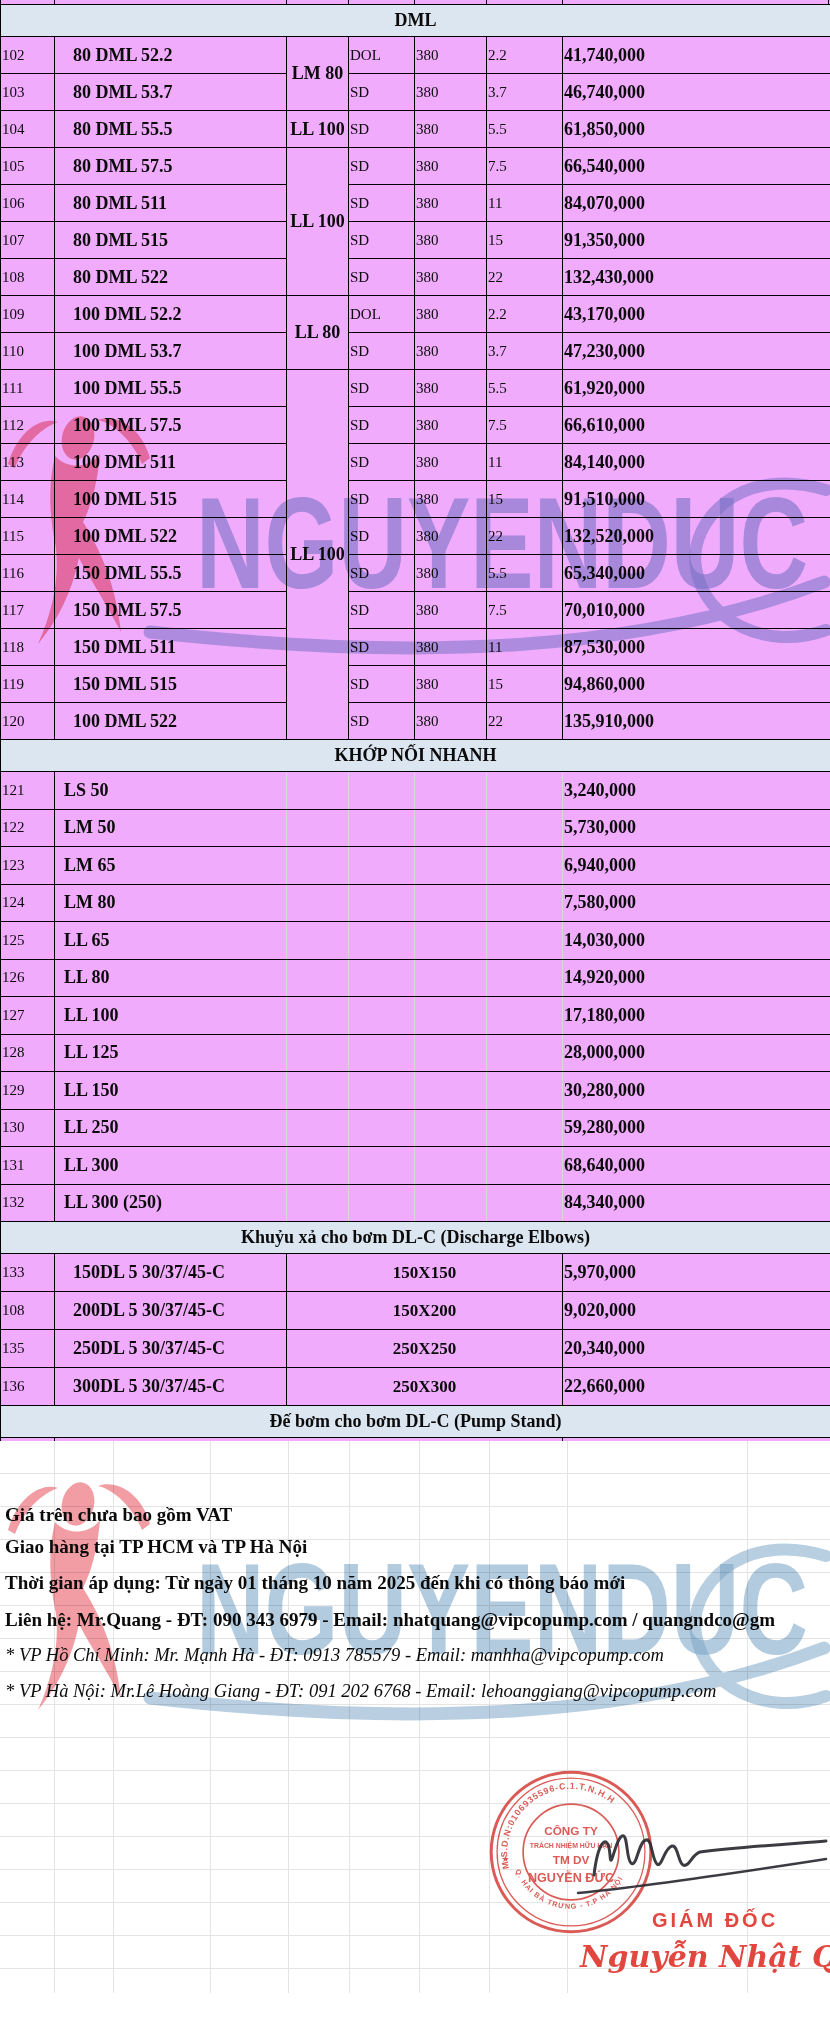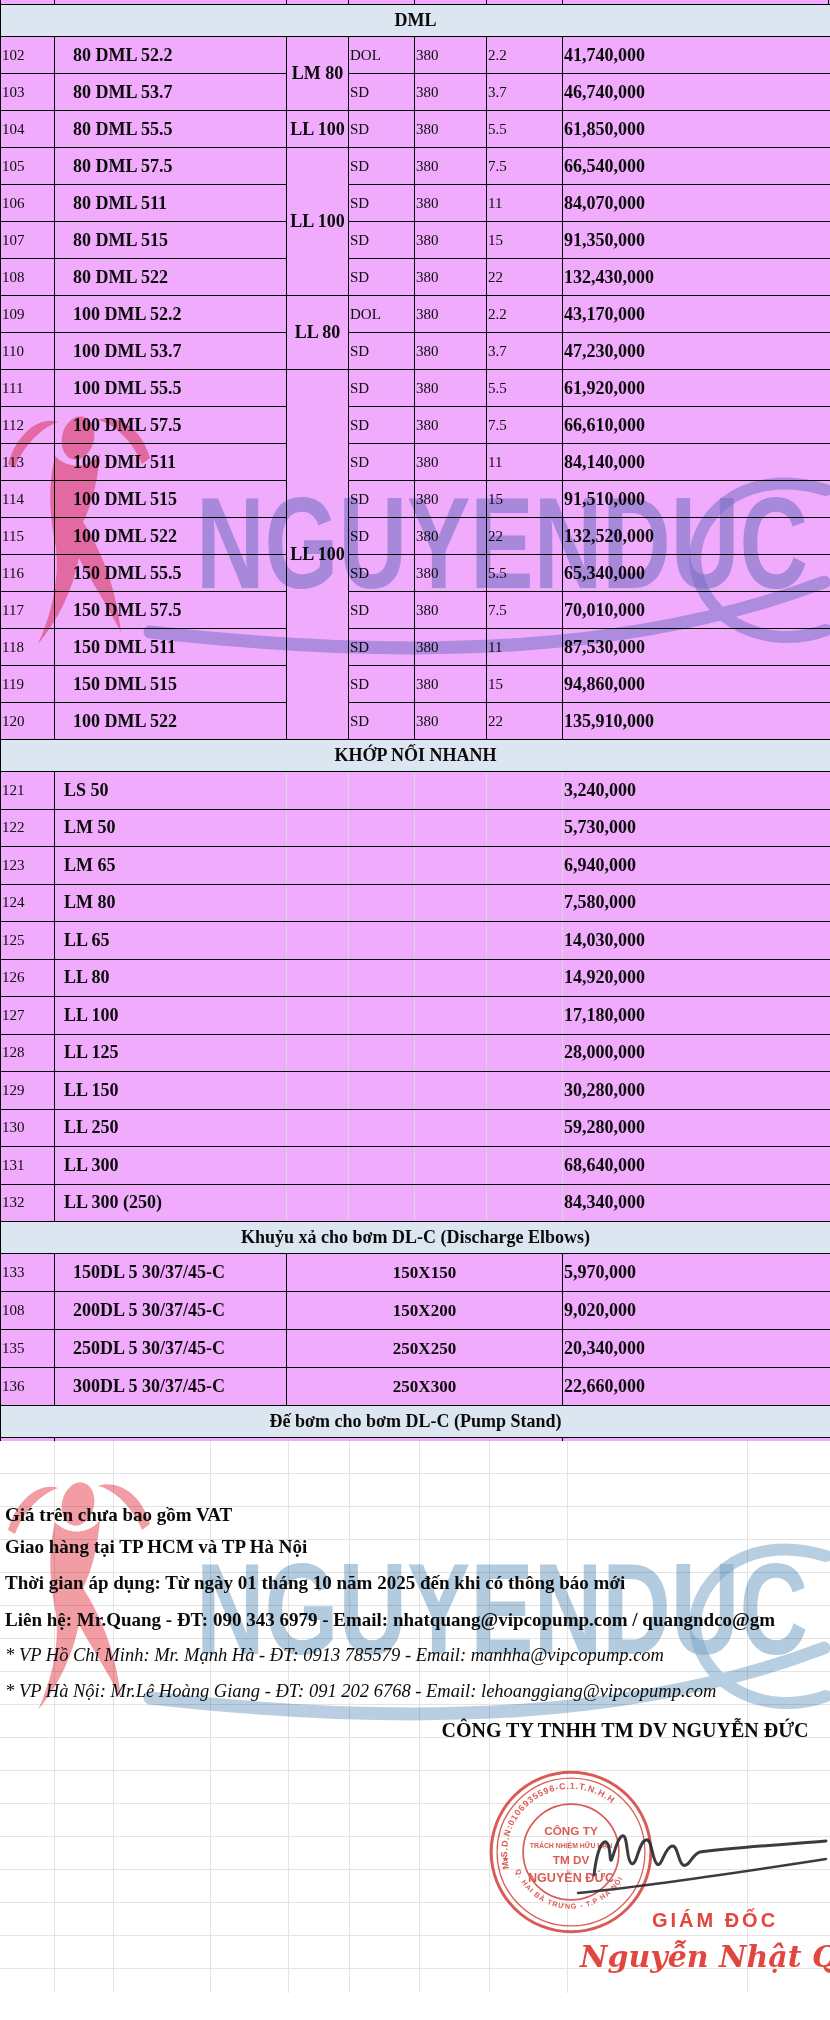--- a/index.html
+++ b/index.html
@@ -446,21 +446,20 @@
       <use href="#wm-logo"></use>
     </svg>
 
     <div class="note b" style="top:61px">Giá trên chưa bao gồm VAT</div>
     <div class="note b" style="top:93px">Giao hàng tại TP HCM và TP Hà Nội</div>
     <div class="note b" style="top:129px">Thời gian áp dụng: Từ ngày 01 tháng 10 năm 2025 đến khi có thông báo mới</div>
     <div class="note b" style="top:166px">Liên hệ: Mr.Quang  - ĐT: 090 343 6979 - Email: nhatquang@vipcopump.com / quangndco@gm</div>
     <div class="note i" style="top:201px">* VP Hồ Chí Minh: Mr. Mạnh Hà  - ĐT: 0913 785579 - Email: manhha@vipcopump.com</div>
     <div class="note i" style="top:237px">* VP Hà Nội: Mr.Lê Hoàng Giang - ĐT: 091 202 6768 - Email: lehoanggiang@vipcopump.com</div>
 
-    <div class="company">CÔNG TY TNHH TM DV NGUYỄN ĐỨC</div>
 
     <svg class="stamp" viewBox="0 0 200 200">
       <g fill="none" stroke="#d6453f">
         <circle cx="100" cy="100" r="95" stroke-width="3.5"></circle>
         <circle cx="100" cy="100" r="88" stroke-width="1.5"></circle>
         <circle cx="100" cy="100" r="57" stroke-width="2"></circle>
       </g>
       <defs>
         <path id="arcTop" d="M 29,128 A 76,76 0 1 1 171,128" fill="none"></path>
         <path id="arcBot" d="M 32,117 A 71,71 0 0 0 168,117" fill="none"></path>

